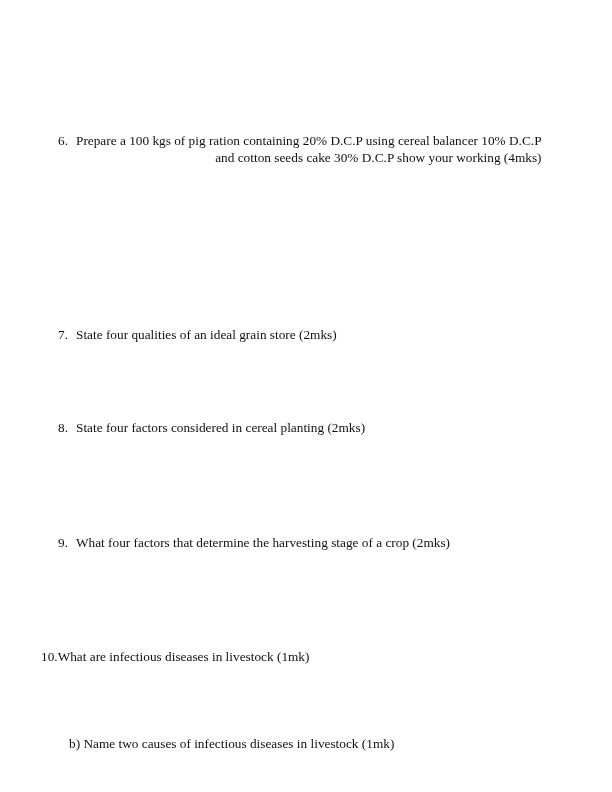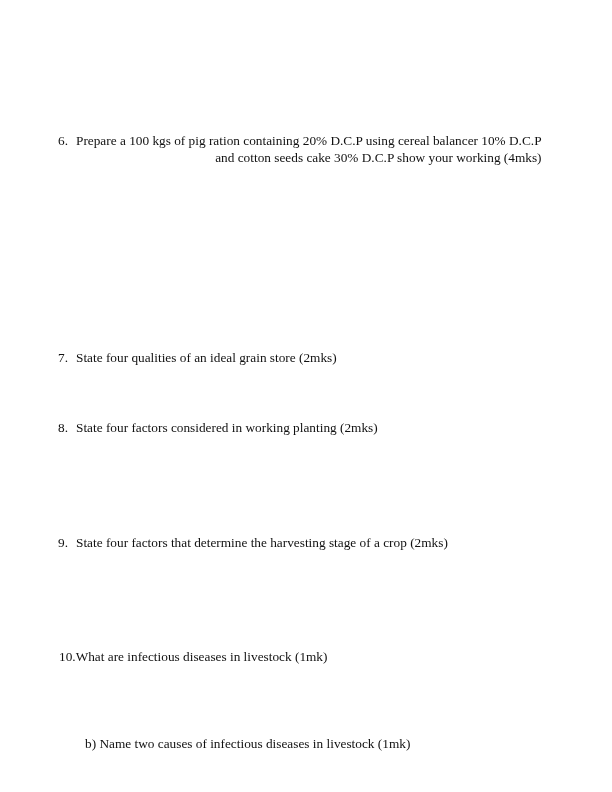--- a/index.html
+++ b/index.html
@@ -32,31 +32,31 @@
     }
   </style>
 </head>
 <body>
 
 <div class="q" style="left:58px; top:132px;">
   <span class="num">6.</span><span>Prepare a 100 kgs of pig ration containing 20% D.C.P using cereal balancer 10% D.C.P</span>
   <span class="cont">and cotton seeds cake 30% D.C.P show your working (4mks)</span>
 </div>
 
-<div class="q" style="left:58px; top:349px;">
+<div class="q" style="left:58px; top:326px;">
   <span class="num">7.</span><span>State four qualities of an ideal grain store (2mks)</span>
 </div>
 
 <div class="q" style="left:58px; top:419px;">
-  <span class="num">8.</span><span>State four factors considered in working planting (2mks)</span>
+  <span class="num">8.</span><span>State four factors considered in cereal planting (2mks)</span>
 </div>
 
 <div class="q" style="left:58px; top:534px;">
-  <span class="num">9.</span><span>State four factors that determine the harvesting stage of a crop (2mks)</span>
+  <span class="num">9.</span><span>What four factors that determine the harvesting stage of a crop (2mks)</span>
 </div>
 
-<div class="q" style="left:59px; top:648px;">
+<div class="q" style="left:41px; top:648px;">
   <span>10.</span><span>What are infectious diseases in livestock (1mk)</span>
 </div>
 
-<div class="q" style="left:54px; top:735px;padding-left:31px;">
+<div class="q" style="left:38px; top:735px;padding-left:31px;">
   <span>b)</span> <span>Name two causes of infectious diseases in livestock (1mk)</span>
 </div>
 
 </body></html>

